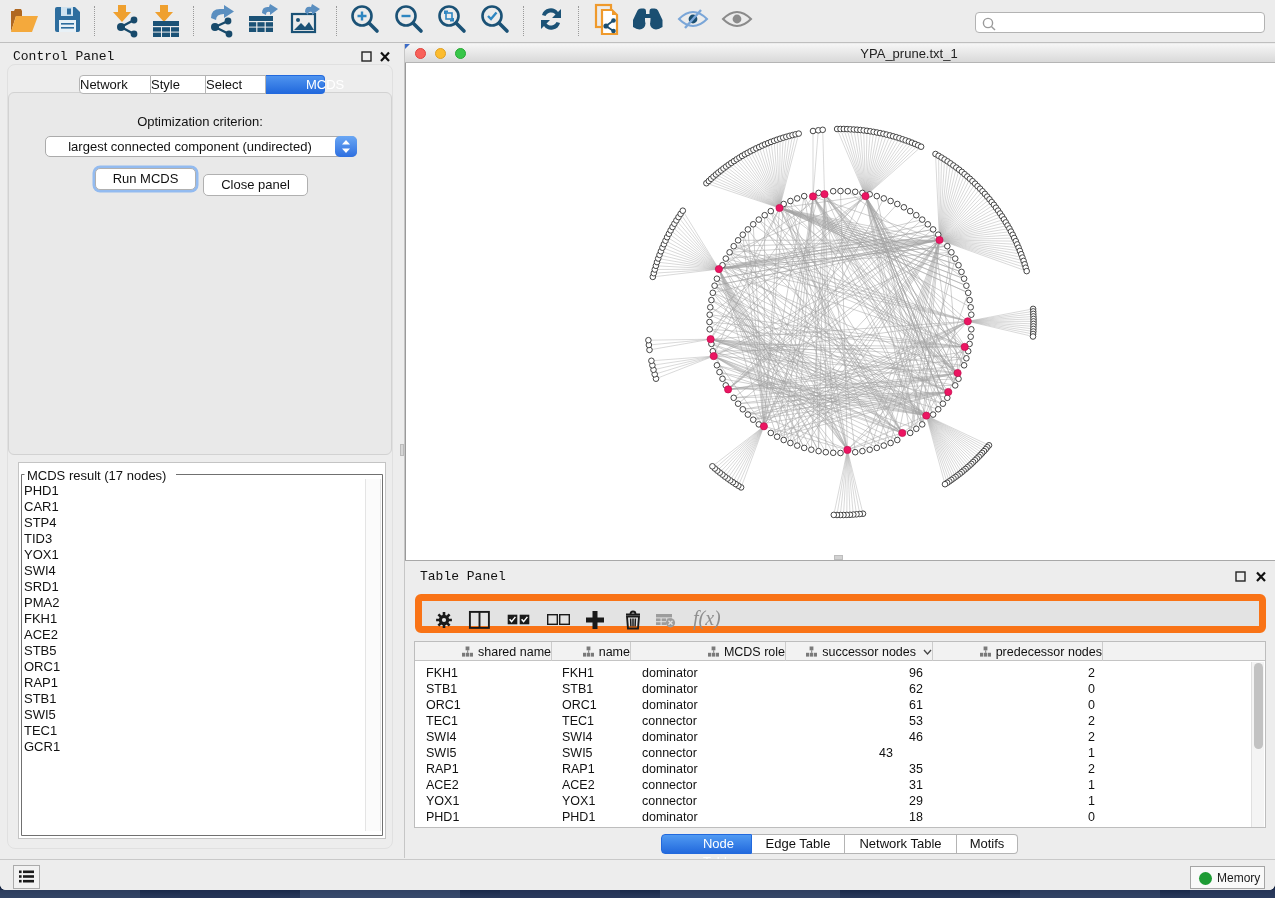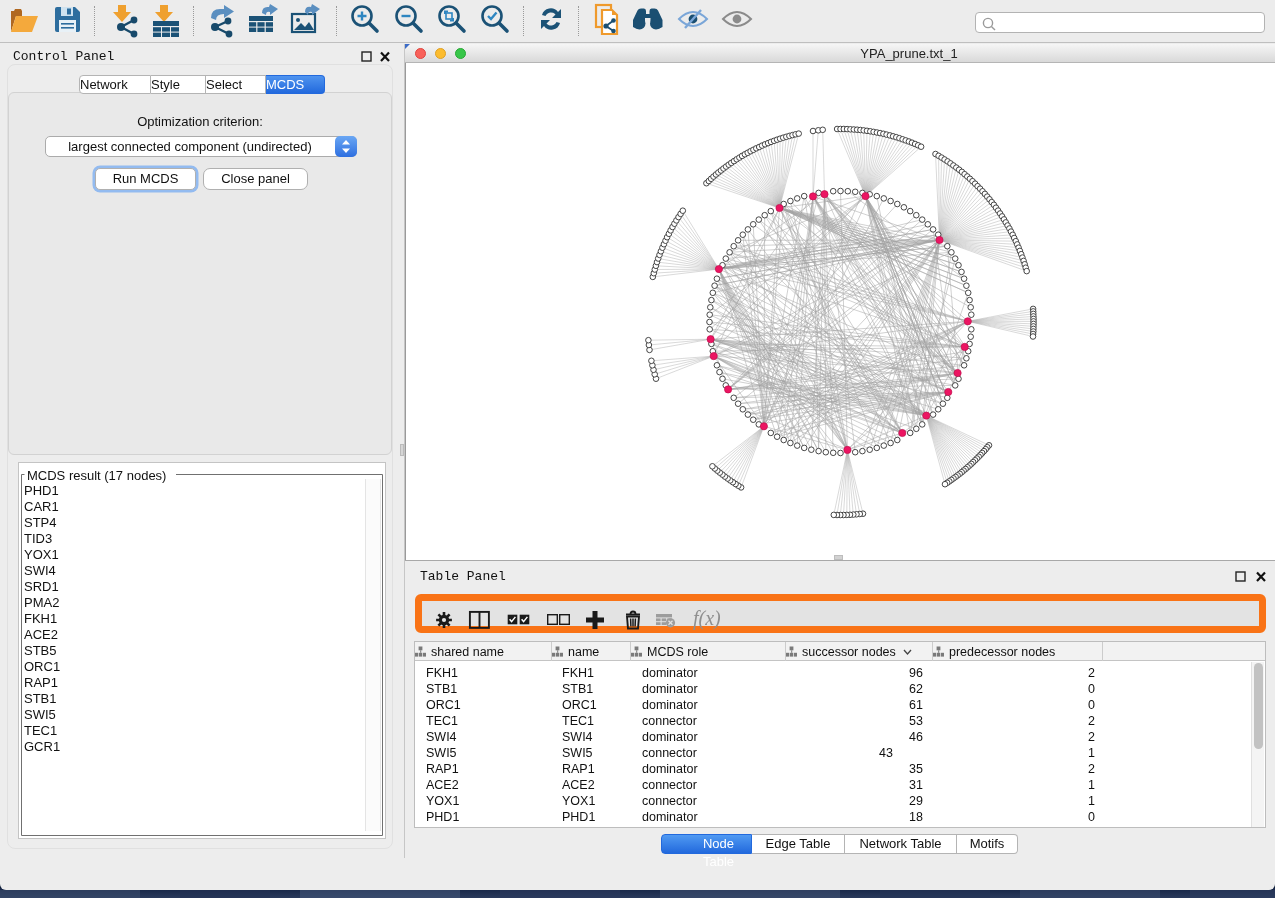--- a/index.html
+++ b/index.html
@@ -13,21 +13,21 @@
   border-bottom:1px solid #bfbfbf; }
 .vsep { position:absolute; top:6px; height:30px; width:0; border-left:1px dotted #9a9a9a; }
 #searchbox { position:absolute; left:975px; top:12px; width:290px; height:21px; background:#fff;
   border:1px solid #b3b3b3; border-radius:4px; }
 #cpanel { position:absolute; left:0px; top:43px; width:400px; height:816px; background:#ededed; }
 .ptitle { position:absolute; font-size:13px; color:#111;font-family:Liberation Mono, monospace; }
 #tabs { position:absolute; top:32px; left:79px; height:19px; display:flex; }
 .tab { height:19px; line-height:17px; background:#fff; border:1px solid #b4b4b4; border-left:none;
   font-size:13px; color:#111; }
 .tab.first { border-left:1px solid #b4b4b4; border-radius:4px 0 0 4px; }
-.tab.last { border-radius:0 4px 4px 0; }
+.tab.last { border-radius:0 4px 4px 0;padding-left:40px; }
 .tab.sel { background:linear-gradient(#4f94ef,#2269dd); color:#fff; border-color:#2269dd; }
 #tabpanel { position:absolute; left:8px; top:49px; width:384px; height:363px;
   background:#e9e9e9; border:1px solid #d2d2d2; border-radius:6px; }
 #combo { position:absolute; left:45px; top:93px; width:312px; height:21px; background:#fff;
   border:1px solid #ababab; border-radius:5px; }
 #combo .cap { position:absolute; right:-1px; top:-1px; width:22px; height:21px; border-radius:5px;
   background:linear-gradient(#6aa7f4,#2e6fe0); }
 .btn { position:absolute; height:22px; background:#fff; border:1px solid #b0b0b0; border-radius:5px;
   font-size:13px; color:#111; text-align:center; line-height:20px; }
 #mcdswhite { position:absolute; left:18px; top:419px; width:368px; height:377px; background:#fff;
@@ -43,21 +43,21 @@
   background:linear-gradient(#f6f6f6,#d9d9d9); border-bottom:1px solid #b5b5b5; }
 .light { position:absolute; top:3.5px; width:11px; height:11px; border-radius:50%; }
 #tpanel { position:absolute; left:405px; top:561px; width:870px; height:297px; background:#ededed; }
 #ttool { position:absolute; left:10px; top:33px; width:851px; height:39px; background:#e3e3e3;
   border:7px solid #f97316; border-radius:6px; }
 #ttable { position:absolute; left:9px; top:80px; width:852px; height:187px; background:#fff;
   border:1px solid #bdbdbd; }
 #thead { position:absolute; left:0; top:0; width:850px; height:19px; background:#f2f2f2;
   border-bottom:1px solid #c4c4c4; }
 .hcell { position:absolute; top:0; height:19px; border-right:1px solid #cccccc; font-size:12.5px;
-  display:flex; align-items:center; justify-content:flex-start; color:#111; }
+  display:flex; align-items:center; justify-content:flex-end; color:#111; }
 .hcell svg.hic { margin-right:5px; }
 .trow { position:absolute; left:0; width:850px; height:16px; font-size:12.5px; color:#111; }
 .tc { position:absolute; top:1px; }
 #btabs { position:absolute; left:256px; top:273px; height:20px; display:flex; }
 .btab { height:20px; line-height:18px; background:#fff; border:1px solid #b4b4b4; border-left:none;
   font-size:13px; color:#111; text-align:center; }
 .btab.first { border-left:1px solid #b4b4b4; border-radius:4px 0 0 4px; }
 .btab.last { border-radius:0 4px 4px 0; }
 .btab.sel { background:linear-gradient(#509af2,#2269dd); color:#fff; border-color:#2269dd;padding-left:24px; }
 #statusbar { position:absolute; left:0px; top:859px; width:1275px; height:31px; background:#ededed;
@@ -237,21 +237,21 @@
   <div id="combo">
     <div style="position:absolute;left:0;top:2px;width:288px;text-align:center;font-size:13px;color:#111">largest connected component (undirected)</div>
     <div class="cap">
       <svg width="22" height="21">
         <path d="M7 8.5 L11 4 L15 8.5 Z" fill="#fff"></path>
         <path d="M7 12.5 L11 17 L15 12.5 Z" fill="#fff"></path>
       </svg>
     </div>
   </div>
   <div class="btn" style="left:95px;top:125px;width:101px;box-shadow:0 0 0 2.5px #93bbf0;">Run MCDS</div>
-  <div class="btn" style="left:203px;top:125px;width:105px;border-radius:7px;">Close panel</div>
+  <div class="btn" style="left:203px;top:131px;width:105px;">Close panel</div>
   <div id="mcdswhite"></div>
   <svg class="abs" style="left:18px;top:419px" width="368" height="377">
     <path d="M6.5 12.5 L3.5 12.5 L3.5 373.5 L364.5 373.5 L364.5 12.5 L158 12.5" fill="none" stroke="#707070" stroke-width="1"></path>
   </svg>
   <div id="legend">MCDS result (17 nodes)</div>
   <div id="mlist">
     <div class="sb"></div>
     <ul>
       <li>PHD1</li>
           <li>CAR1</li>
@@ -1270,20 +1270,38 @@
       <div class="abs" style="left:1.5px;top:1px;width:9px;height:86px;background:#c2c2c2;border-radius:5px"></div>
     </div>
   </div>
   <div id="btabs">
     <div class="btab sel first" style="width:91px">Node Table</div>
         <div class="btab" style="width:93px">Edge Table</div>
         <div class="btab" style="width:112px">Network Table</div>
         <div class="btab last" style="width:61px">Motifs</div>
   </div>
 </div>
+<div id="statusbar">
+  <div id="memib">
+    <svg width="25" height="22">
+      <g fill="#1a1a1a">
+        <rect x="5" y="4.5" width="2.6" height="2.6"></rect>
+            <rect x="9" y="4.5" width="11" height="2.6"></rect>
+        <rect x="5" y="9.2" width="2.6" height="2.6"></rect>
+            <rect x="9" y="9.2" width="11" height="2.6"></rect>
+        <rect x="5" y="13.9" width="2.6" height="2.6"></rect>
+            <rect x="9" y="13.9" width="11" height="2.6"></rect>
+      </g>
+    </svg>
+  </div>
+  <div id="membtn">
+    <div class="abs" style="left:8px;top:5px;width:13px;height:13px;border-radius:50%;background:#1d9b34"></div>
+    <div class="abs" style="left:26px;top:1px">Memory</div>
+  </div>
+</div>
 <div class="abs" style="left:400px;top:43px;width:5px;height:816px;background:#ededed"></div>
 <div class="abs" style="left:404px;top:44px;width:1px;height:814px;background:#c6c6c6"></div>
 <div class="abs" style="left:405px;top:63px;width:1px;height:497px;background:#9a9a9a"></div>
 <div class="abs" style="left:405px;top:560px;width:870px;height:1px;background:#a8a8a8"></div>
 <svg class="abs" style="left:405px;top:44px" width="5" height="5">
       <path d="M0 0 L5 0 L0 5 Z" fill="#3c6cc8"></path>
     </svg>
 <div class="abs" style="left:834px;top:555px;width:9px;height:5px;background:#d2d2d2;border:1px solid #bdbdbd"></div>
 <div class="abs" style="left:400px;top:444px;width:4px;height:12px;background:#d6d6d6;border:1px solid #bbb"></div>
 </div>

